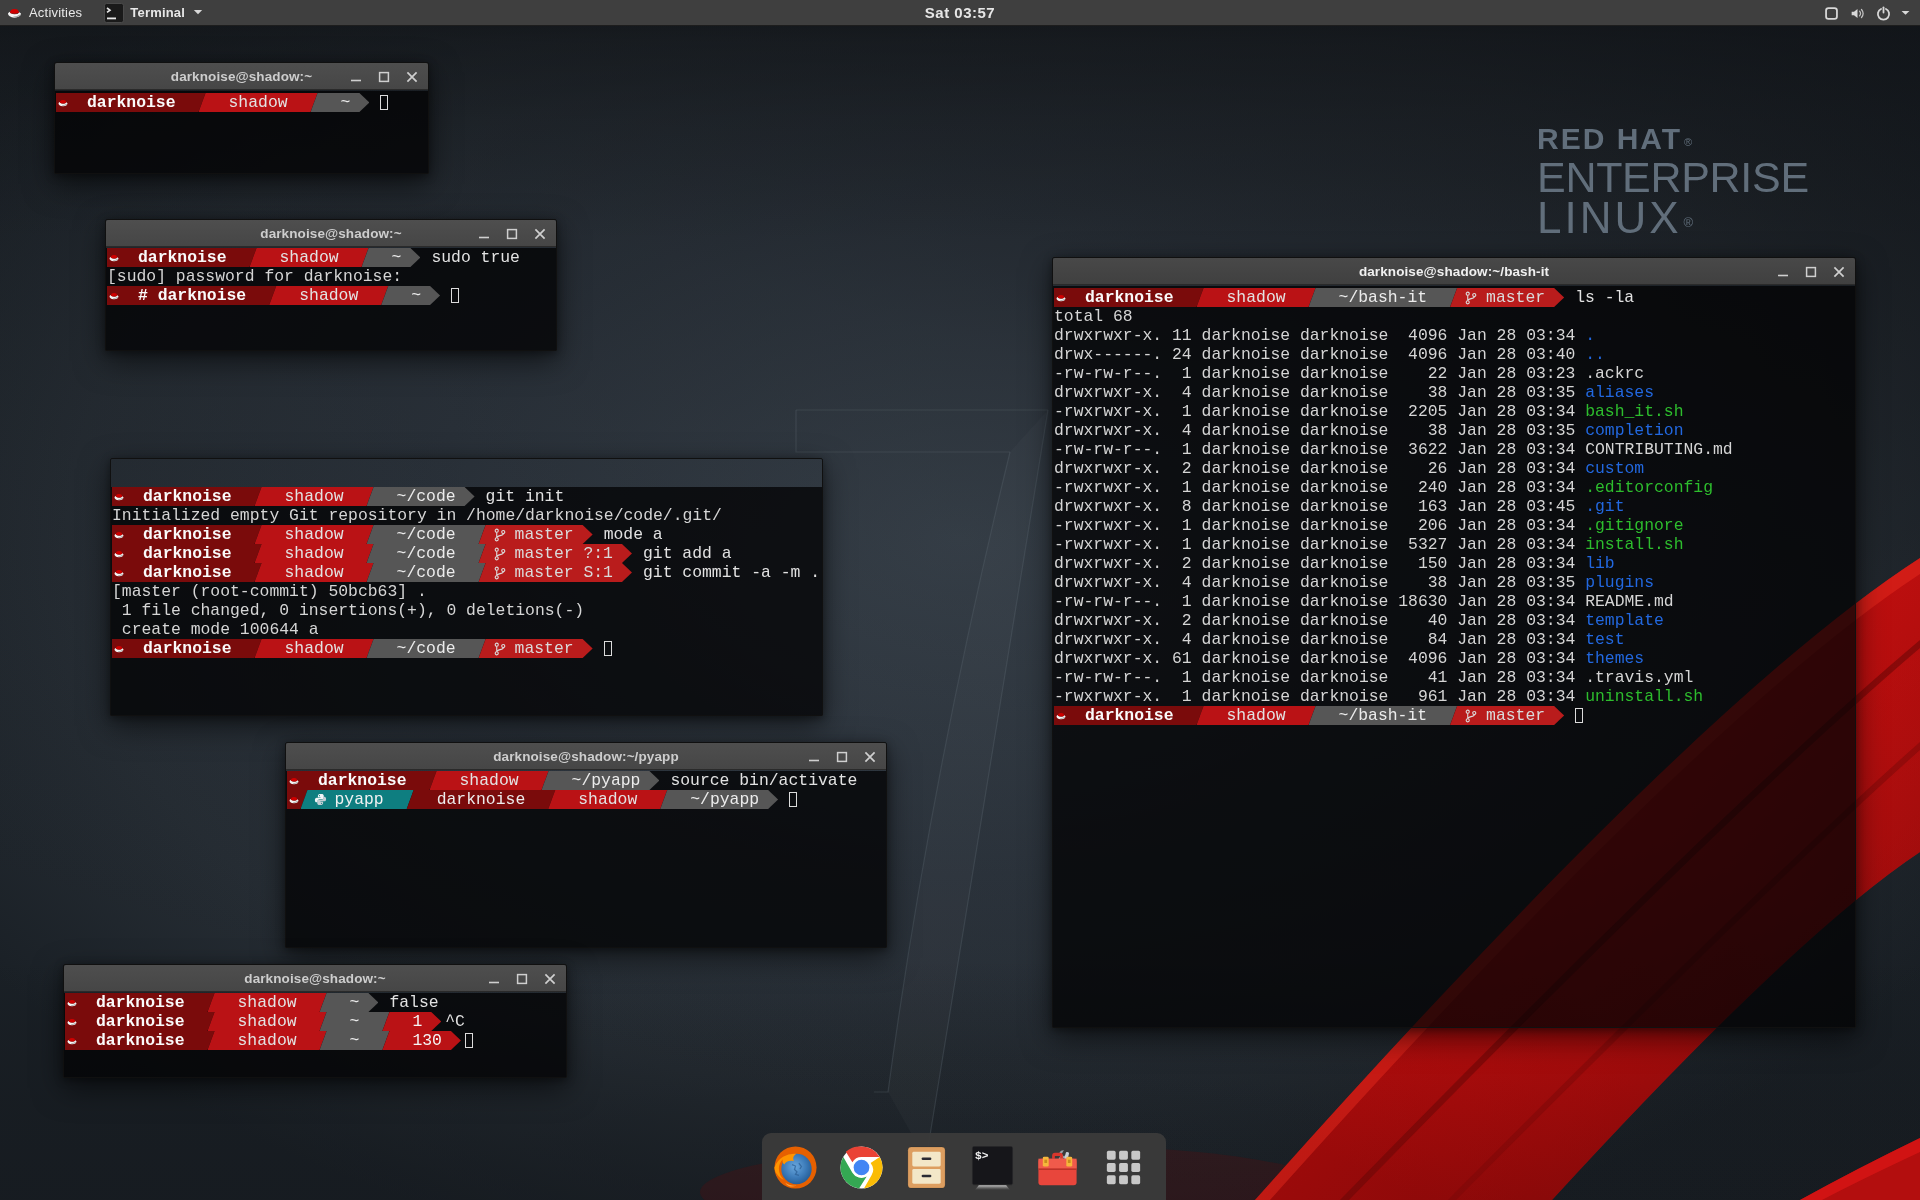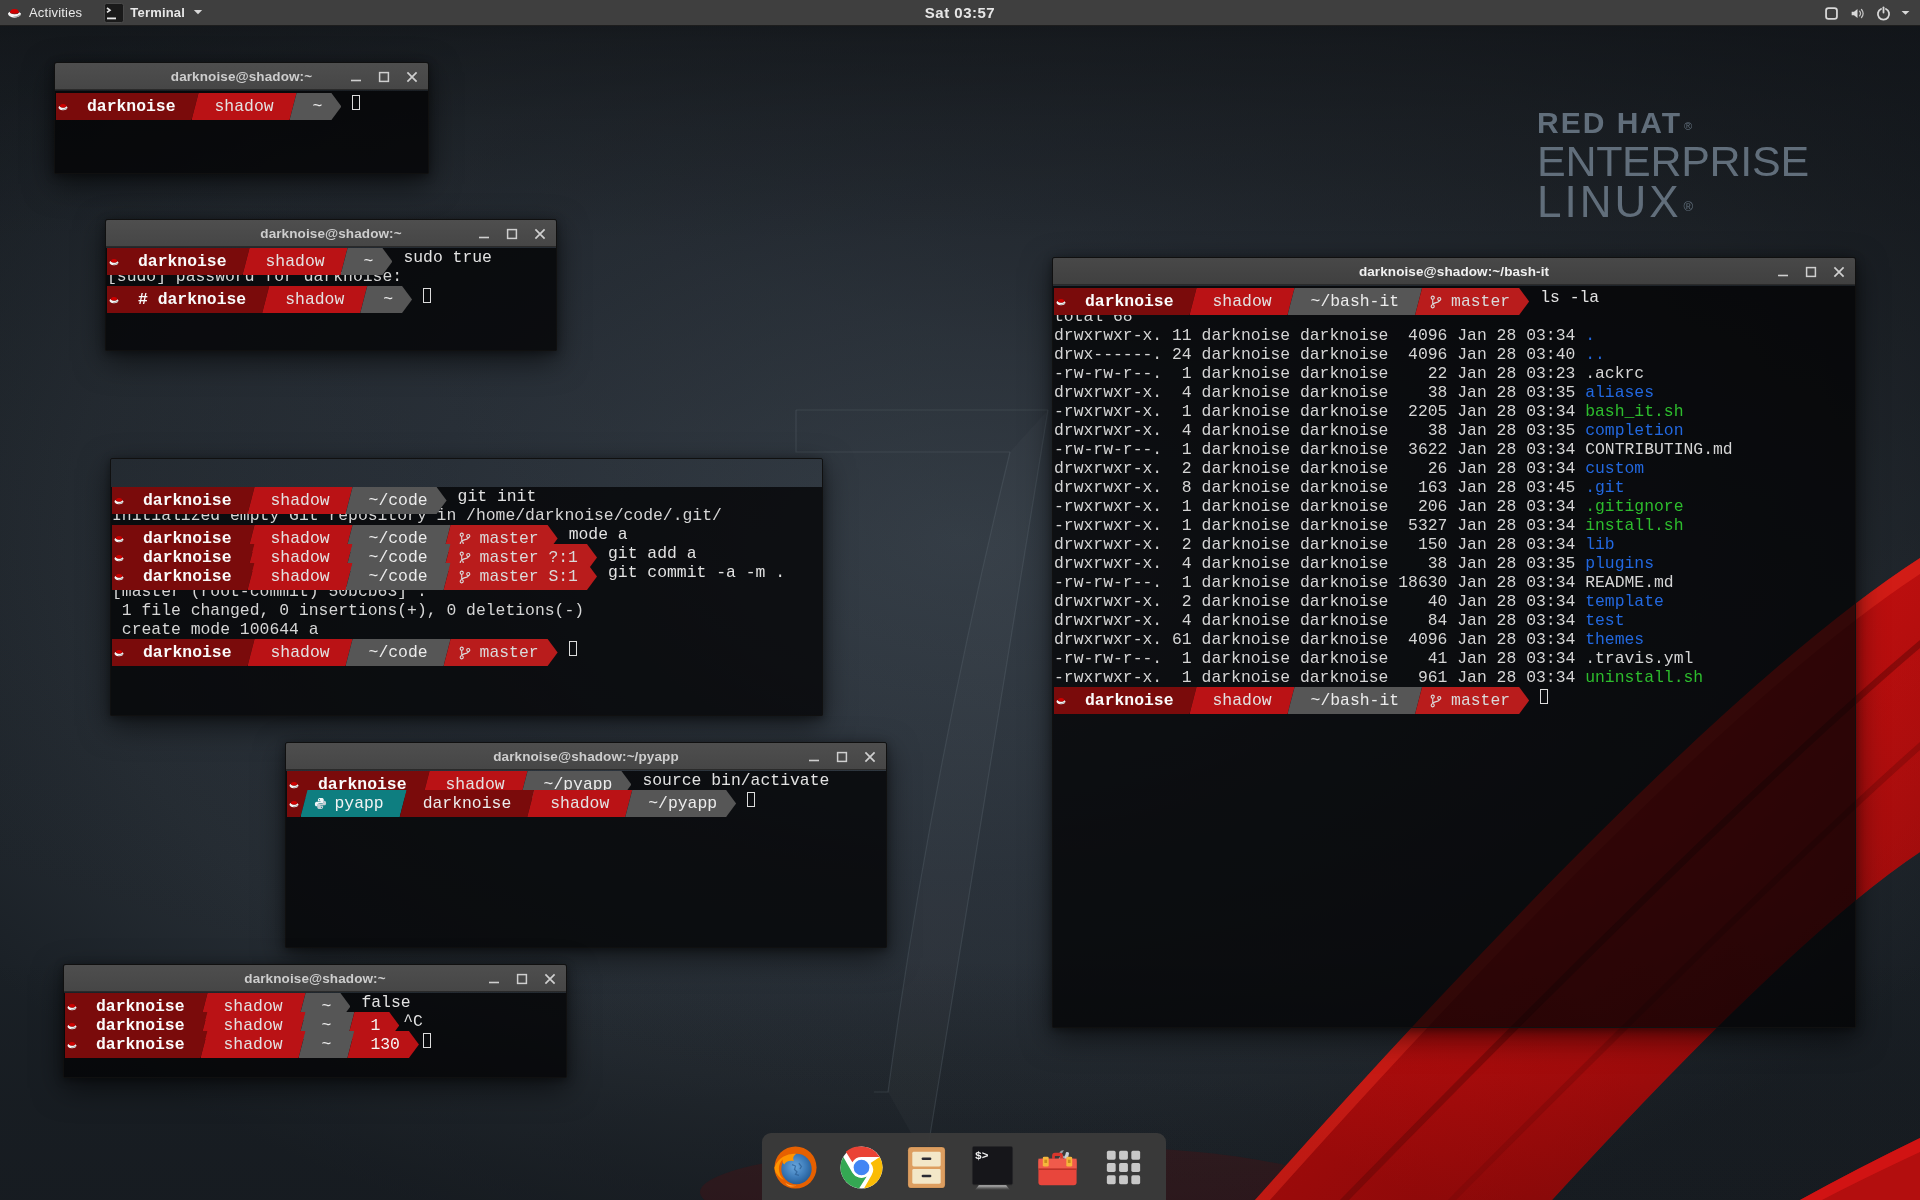--- a/index.html
+++ b/index.html
@@ -11,21 +11,21 @@
 .ptxt{color:#e8e8e8;font-size:13px;letter-spacing:0.2px;}
 .ticon{width:20px;height:20px;margin-left:22px;}
 .pcar{width:10px;height:6.5px;margin-left:8px;}
 #clock{position:absolute;left:960px;top:0;transform:translateX(-50%);white-space:nowrap;line-height:26px;color:#e6e6e6;font-size:15px;font-weight:700;letter-spacing:0.5px;}
 #pright{position:absolute;right:8px;top:0;height:26px;display:flex;align-items:center;}
 .pic{width:15px;height:15px;margin-left:11px;}
 .pcar2{width:9px;height:6px;margin-left:10px;margin-right:2px;}
 
 
 #logo{position:absolute;left:1537px;top:0;color:#616e7b;z-index:1;}
-#logo div{position:absolute;left:0;white-space:nowrap;}
+#logo div{position:absolute;left:0;white-space:nowrap;margin-top:16px;}
 #logo .l1{top:108px;font-size:30px;font-weight:700;letter-spacing:2px;line-height:30px;}
 #logo .l2{top:139px;font-size:43px;font-weight:400;letter-spacing:-0.3px;line-height:44px;}
 #logo .l3{top:180px;font-size:44px;font-weight:400;letter-spacing:3px;line-height:44px;}
 .reg,.reg2{display:inline-block;width:13px;height:1px;position:relative;}
 .reg i,.reg2 i{position:absolute;left:2px;font-style:normal;}
 .reg i{font-size:11px;top:-21px;font-weight:400;}
 .reg2 i{font-size:13px;top:-31px;}
 
 
 .win{position:absolute;border:1px solid #101010;border-radius:2px 2px 0 0;box-shadow:0 10px 30px rgba(0,0,0,0.55),0 2px 8px rgba(0,0,0,0.4);z-index:10;}
@@ -37,21 +37,21 @@
 .wb{width:16px;height:16px;margin-left:12px;}
 .tcontent{position:absolute;left:0;top:28px;right:0;bottom:0;background:rgba(2,3,4,0.77);padding:2px 0 0 1px;overflow:hidden;}
 #w2 .tcontent,#w3 .tcontent,#w4 .tcontent,#w5 .tcontent{padding-top:0;}
 
 
 .trow{height:19px;display:flex;align-items:stretch;white-space:pre;font-family:"Liberation Mono",monospace;font-size:16.4px;line-height:19px;}
 .out{color:#d5d5d5;}
 .bl{color:#2268e0;}
 .gr{color:#2dbd2d;}
 .cmd{color:#e2e2e2;margin-left:11px;}
-.sg{position:relative;display:inline-flex;align-items:center;height:27px;line-height:19px;padding:0 23px;margin-left:-7px;color:#ededed;
+.sg{position:relative;display:inline-flex;align-items:center;height:19px;line-height:19px;padding:0 30px;margin-left:-7px;color:#ededed;
  clip-path:polygon(7px 0,100% 0,calc(100% - 7px) 100%,0 100%);justify-content:flex-end;}
 .sg.first{padding-left:1.5px;margin-left:0;clip-path:polygon(0 0,100% 0,calc(100% - 7px) 100%,0 100%);}
 .sg.tip{padding-right:19px;clip-path:polygon(7px 0,calc(100% - 10px) 0,100% 50%,calc(100% - 10px) 100%,0 100%);}
 .sg b{font-weight:700;color:#fafafa;}
 .u{background:#7a0b0b;}
 .h{background:#ba1215;color:#e3e3e3;}
 .p{background:#565656;color:#ececec;}
 .g{background:#b91c1c;color:#dadada;}
 .venv{background:#0e7e80;color:#f2f2f2;padding-left:13px;}
 .g{padding-left:15px;}
@@ -364,20 +364,21 @@
             </svg><span class="bgap"></span>master</span><span class="cmd">ls -la</span></div>
 <div class="trow"><span class="out">total 68</span></div>
 <div class="trow"><span class="out">drwxrwxr-x. 11 darknoise darknoise  4096 Jan 28 03:34 </span><span class="bl">.</span></div>
 <div class="trow"><span class="out">drwx------. 24 darknoise darknoise  4096 Jan 28 03:40 </span><span class="bl">..</span></div>
 <div class="trow"><span class="out">-rw-rw-r--.  1 darknoise darknoise    22 Jan 28 03:23 </span><span class="out">.ackrc</span></div>
 <div class="trow"><span class="out">drwxrwxr-x.  4 darknoise darknoise    38 Jan 28 03:35 </span><span class="bl">aliases</span></div>
 <div class="trow"><span class="out">-rwxrwxr-x.  1 darknoise darknoise  2205 Jan 28 03:34 </span><span class="gr">bash_it.sh</span></div>
 <div class="trow"><span class="out">drwxrwxr-x.  4 darknoise darknoise    38 Jan 28 03:35 </span><span class="bl">completion</span></div>
 <div class="trow"><span class="out">-rw-rw-r--.  1 darknoise darknoise  3622 Jan 28 03:34 </span><span class="out">CONTRIBUTING.md</span></div>
 <div class="trow"><span class="out">drwxrwxr-x.  2 darknoise darknoise    26 Jan 28 03:34 </span><span class="bl">custom</span></div>
+<div class="trow"><span class="out">-rwxrwxr-x.  1 darknoise darknoise   240 Jan 28 03:34 </span><span class="gr">.editorconfig</span></div>
 <div class="trow"><span class="out">drwxrwxr-x.  8 darknoise darknoise   163 Jan 28 03:45 </span><span class="bl">.git</span></div>
 <div class="trow"><span class="out">-rwxrwxr-x.  1 darknoise darknoise   206 Jan 28 03:34 </span><span class="gr">.gitignore</span></div>
 <div class="trow"><span class="out">-rwxrwxr-x.  1 darknoise darknoise  5327 Jan 28 03:34 </span><span class="gr">install.sh</span></div>
 <div class="trow"><span class="out">drwxrwxr-x.  2 darknoise darknoise   150 Jan 28 03:34 </span><span class="bl">lib</span></div>
 <div class="trow"><span class="out">drwxrwxr-x.  4 darknoise darknoise    38 Jan 28 03:35 </span><span class="bl">plugins</span></div>
 <div class="trow"><span class="out">-rw-rw-r--.  1 darknoise darknoise 18630 Jan 28 03:34 </span><span class="out">README.md</span></div>
 <div class="trow"><span class="out">drwxrwxr-x.  2 darknoise darknoise    40 Jan 28 03:34 </span><span class="bl">template</span></div>
 <div class="trow"><span class="out">drwxrwxr-x.  4 darknoise darknoise    84 Jan 28 03:34 </span><span class="bl">test</span></div>
 <div class="trow"><span class="out">drwxrwxr-x. 61 darknoise darknoise  4096 Jan 28 03:34 </span><span class="bl">themes</span></div>
 <div class="trow"><span class="out">-rw-rw-r--.  1 darknoise darknoise    41 Jan 28 03:34 </span><span class="out">.travis.yml</span></div>

